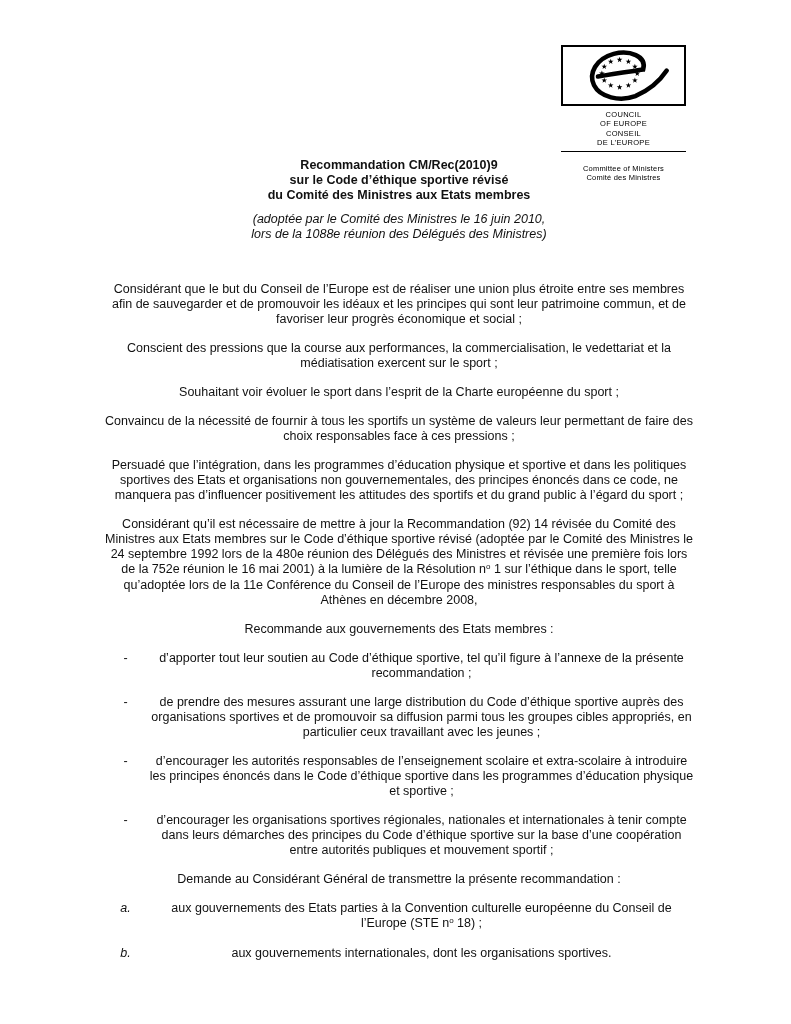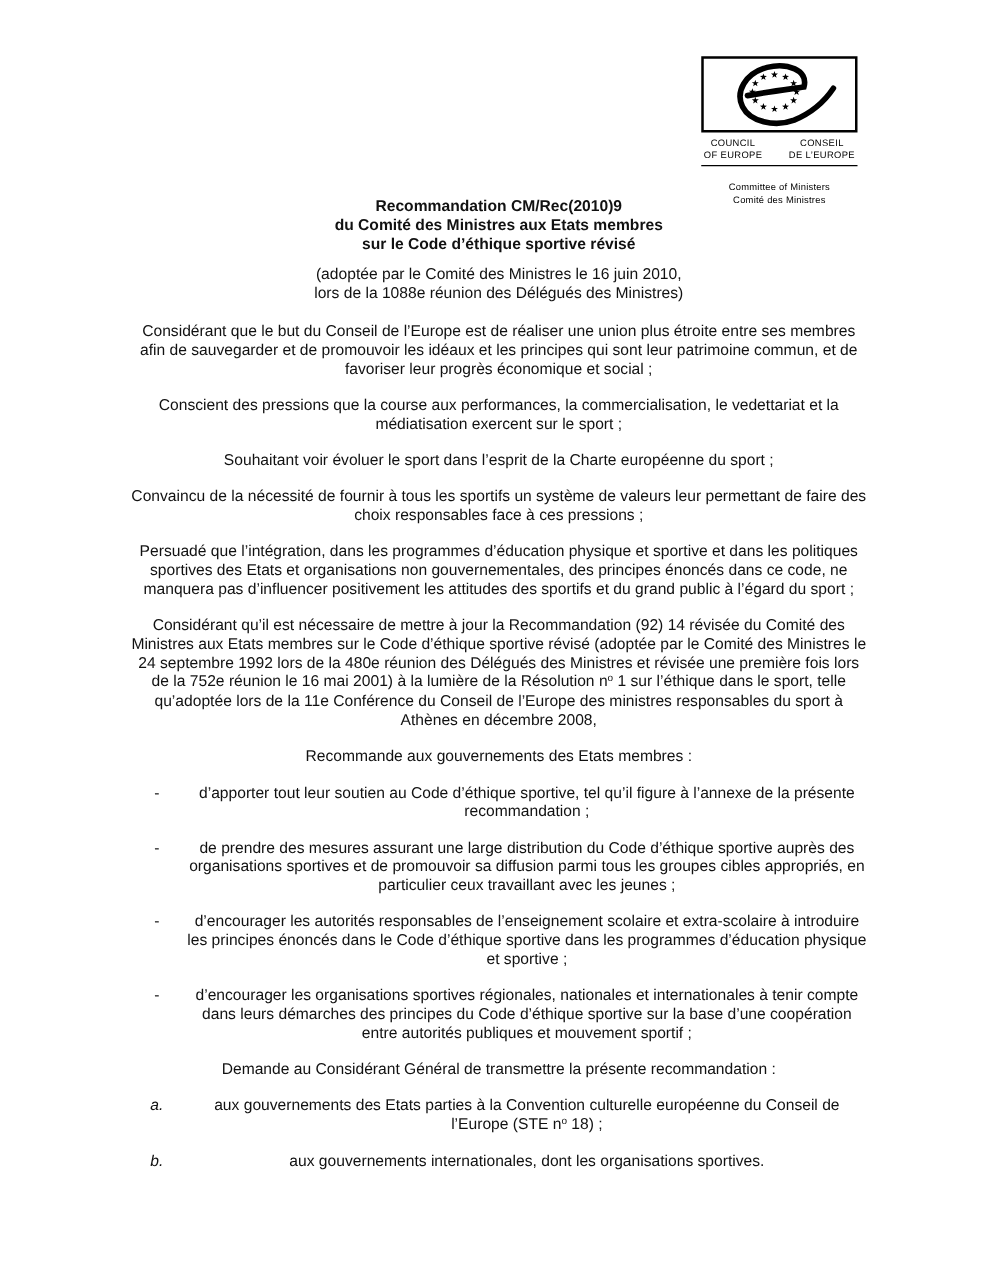--- a/index.html
+++ b/index.html
@@ -18,37 +18,37 @@
   .logo-box {
     border: 2px solid #000;
     width: 125px; height: 61px;
     display: flex; align-items: center; justify-content: center;
     background: #fff;
   }
   .logo-names {
     display: flex; justify-content: space-between;
     margin-top: 4px; padding: 0 2px;
     font-size: 7.5px; line-height: 1.25; letter-spacing: 0.3px;
-    text-align: center; color: #000; font-weight: 500;
+    text-align: center; color: #000; font-weight: 500; flex-direction: column;
   }
   .logo-committee {
     border-top: 1.5px solid #000;
     margin-top: 3px; padding-top: 12px;
     text-align: center;
     font-size: 7.5px; line-height: 1.3; letter-spacing: 0.2px;
     color: #000; font-weight: 500;
   }
 
   
   .content {
     position: absolute; top: 158px; left: 103px; width: 592px;
     font-size: 12.5px; line-height: 15px; color: #111; text-align: center;
   }
   .doc-title { font-weight: bold; }
-  .adoption { margin-top: 9px; margin-bottom: 16px; }
+  .adoption { font-style: italic; margin-top: 9px; margin-bottom: 40px; }
   .para { margin-bottom: 14px; }
   .ital { font-style: italic; }
   sup.ord { font-size: 8px; vertical-align: baseline; position: relative; top: -4px; }
 
   .li-row { display: flex; margin-bottom: 14px; }
   .li-marker { width: 45px; flex-shrink: 0; }
   .li-marker.ital { font-style: italic; }
   .li-text { flex: 1; }
 </style>
 </head>
@@ -97,22 +97,22 @@
     <div class="logo-committee">
       <div>Committee of Ministers</div>
       <div>Comité des Ministres</div>
     </div>
   </div>
 
   <div class="content">
 
     <div class="doc-title">
       <div>Recommandation CM/Rec(2010)9</div>
+      <div>sur le Code d’éthique sportive révisé</div>
       <div>du Comité des Ministres aux Etats membres</div>
-      <div>sur le Code d’éthique sportive révisé</div>
     </div>
 
     <div class="adoption">
       <div>(adoptée par le Comité des Ministres le 16 juin 2010,</div>
       <div>lors de la 1088e réunion des Délégués des Ministres)</div>
     </div>
 
 
     <p class="para">Considérant que le but du Conseil de l’Europe est de réaliser une union plus étroite entre ses membres afin de sauvegarder et de promouvoir les idéaux et les principes qui sont leur patrimoine commun, et de favoriser leur progrès économique et social ;</p>
 

